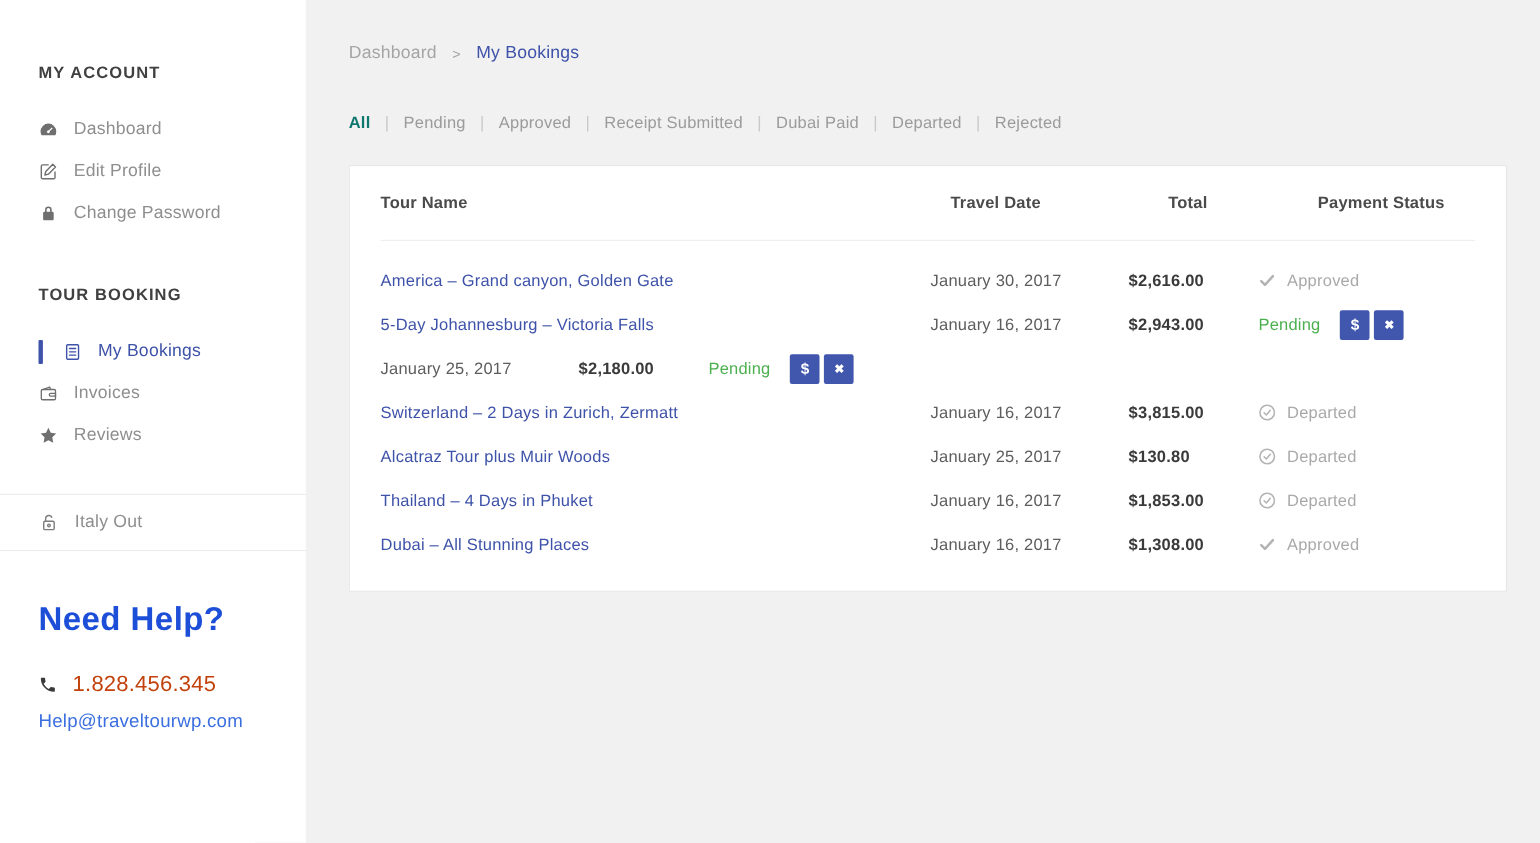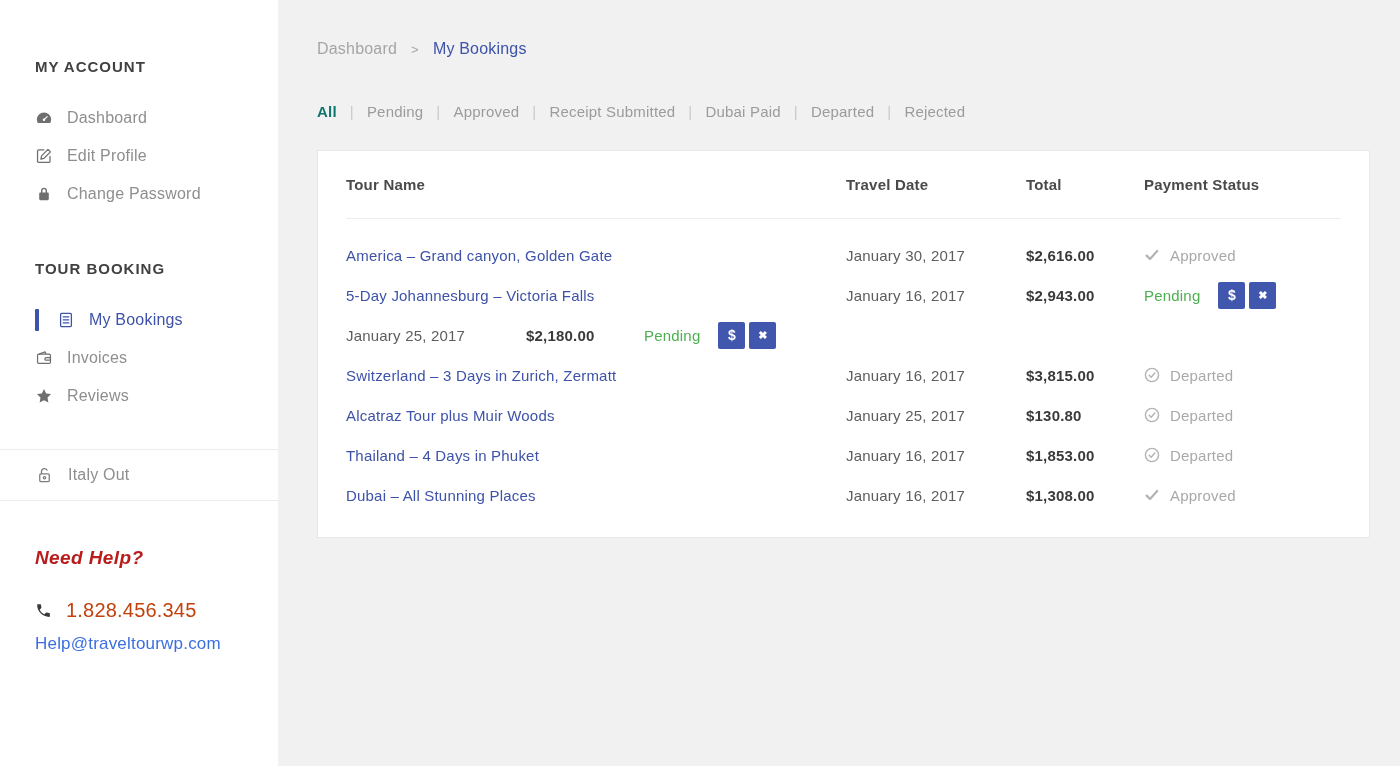--- a/index.html
+++ b/index.html
@@ -44,23 +44,22 @@
     border-top: 1px solid #ececee;
     border-bottom: 1px solid #ececee;
     height: 52px; display: flex; align-items: center;
     padding-left: 35px; cursor: pointer;
   }
   .signout-row .icon { width: 19px; height: 19px; display: inline-flex; }
   .signout-row .icon svg { width: 19px; height: 19px; }
   .signout-row .label { margin-left: 14px; font-size: 16px; color: #8e8e8e; }
   .help { margin: 46px 0 0 35px; }
   .help-heading {
-    font-size: 19px; font-weight: bold; color: #b91c1c;
+    font-size: 30px; font-weight: bold; color: #1d4ed8;
     letter-spacing: 0.4px;
-    font-style: italic;
   }
   .help-phone {
     margin-top: 30px; display: flex; align-items: center;
     font-size: 20px; color: #c2410c;
   }
   .help-phone .icon { width: 17px; height: 17px; margin-right: 14px; display: inline-flex; }
   .help-phone .icon svg { width: 17px; height: 17px; }
   .help-email {
     margin-top: 12px; font-size: 17px; color: #3b6fe0;
     text-decoration: none; display: inline-block; cursor: pointer;
@@ -86,21 +85,21 @@
     margin-top: 30px;
     width: 1053px;
     background: #fff;
     border: 1px solid #e7e7e9;
     padding: 0 28px;
   }
   .thead {
     display: flex; align-items: center;
     height: 68px;
     border-bottom: 1px solid #ededee;
-    font-size: 15px; font-weight: bold; color: #4a4a4a;
+    font-size: 15px; font-weight: bold; color: #4a4a4a; gap: 18px;
   }
   .tbody { padding: 16px 0 22px 0; }
   .trow { display: flex; align-items: center; height: 40px; font-size: 15px; }
   .col-tour   { width: 500px; }
   .col-date   { width: 180px; }
   .col-total  { width: 118px; }
   .col-status { flex: 1; display: flex; align-items: center; }
   .tour-link { color: #3d52a8; text-decoration: none; cursor: pointer; }
   .cell-date { color: #5d5d5d; }
   .cell-total { color: #3a3a3a; font-weight: bold; }
@@ -274,21 +273,21 @@
             <span class="status-pending">Pending</span>
             <button class="action-btn pay">
               <span>$</span>
             </button>
             <button class="action-btn cancel">
               <span>✖</span>
             </button>
           </div>
         </div>
         <div class="trow">
-          <div class="col-tour"><a class="tour-link">Switzerland – 3 Days in Zurich, Zermatt</a></div>
+          <div class="col-tour"><a class="tour-link">Switzerland – 2 Days in Zurich, Zermatt</a></div>
           <div class="col-date cell-date">January 16, 2017</div>
           <div class="col-total cell-total">$3,815.00</div>
           <div class="col-status">
             <span class="icon status-icon" style="margin-right: 0px;">
               <svg viewBox="0 0 16 16" fill="none" stroke="#b3b3b3" stroke-width="1.4" stroke-linecap="round" stroke-linejoin="round">
                 <circle cx="8" cy="8" r="6.6"></circle>
                 <path d="M5.2 8.2l2 2 3.6-4.2"></path>
               </svg>
             </span>
             <span class="status-muted" style="margin-left: 10px;">Departed</span>

